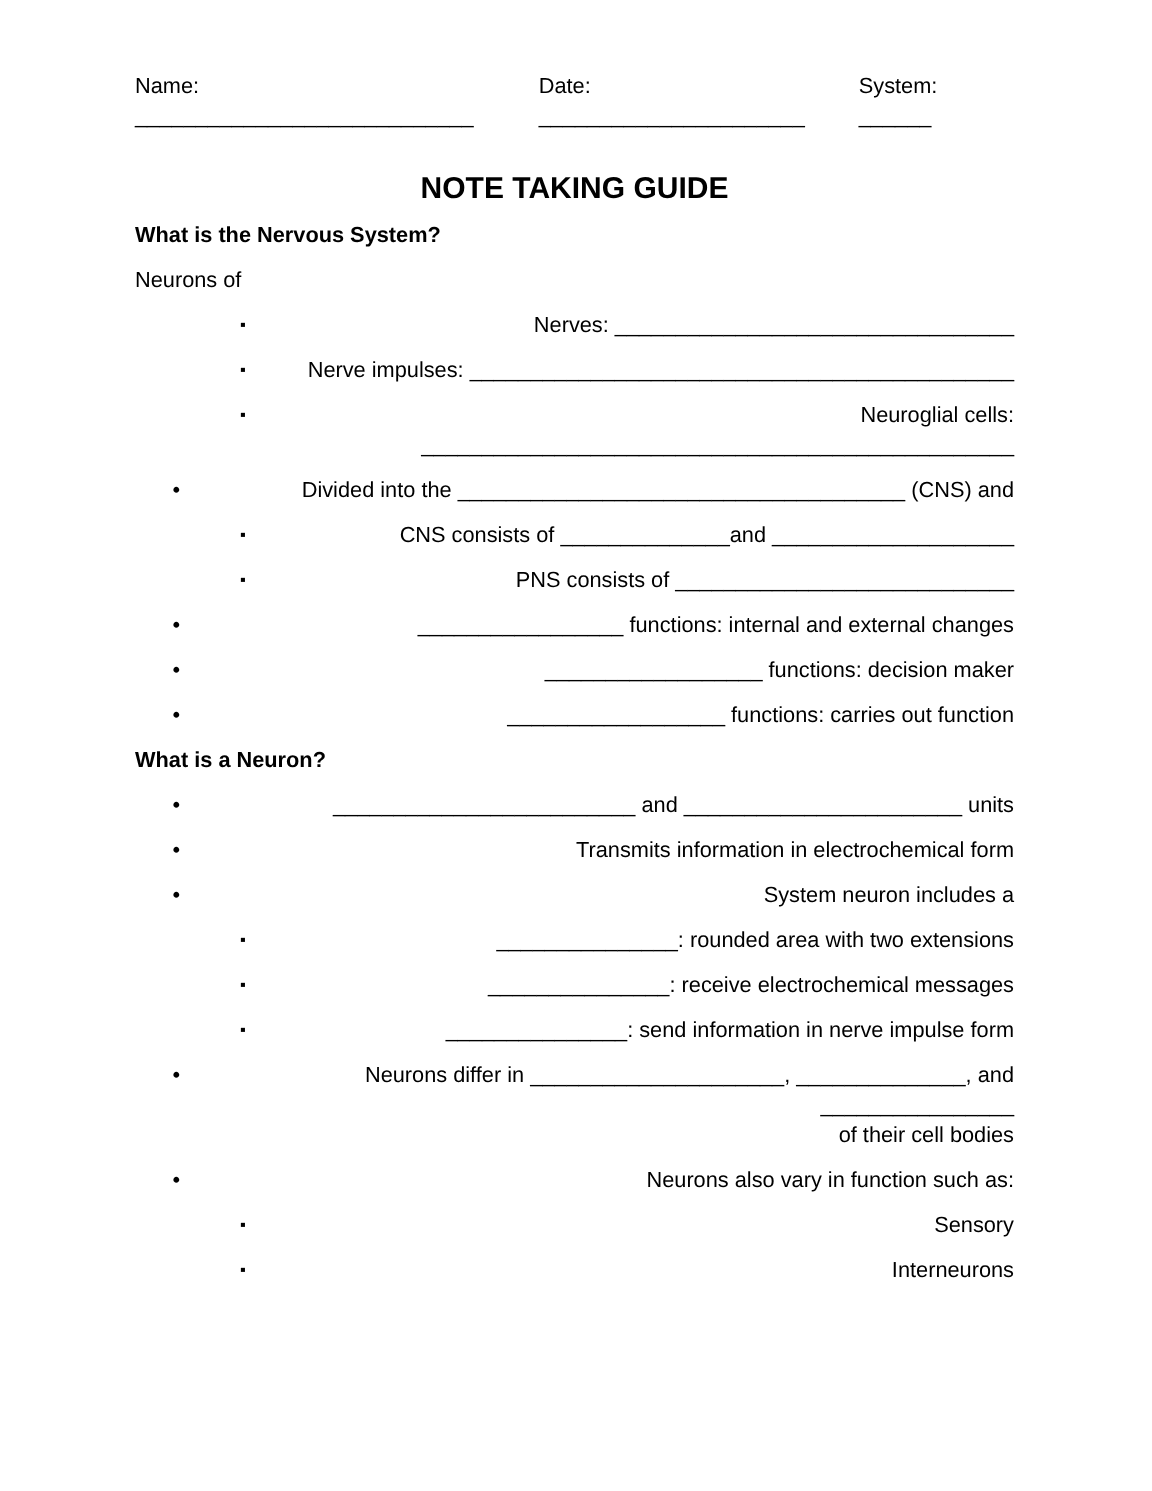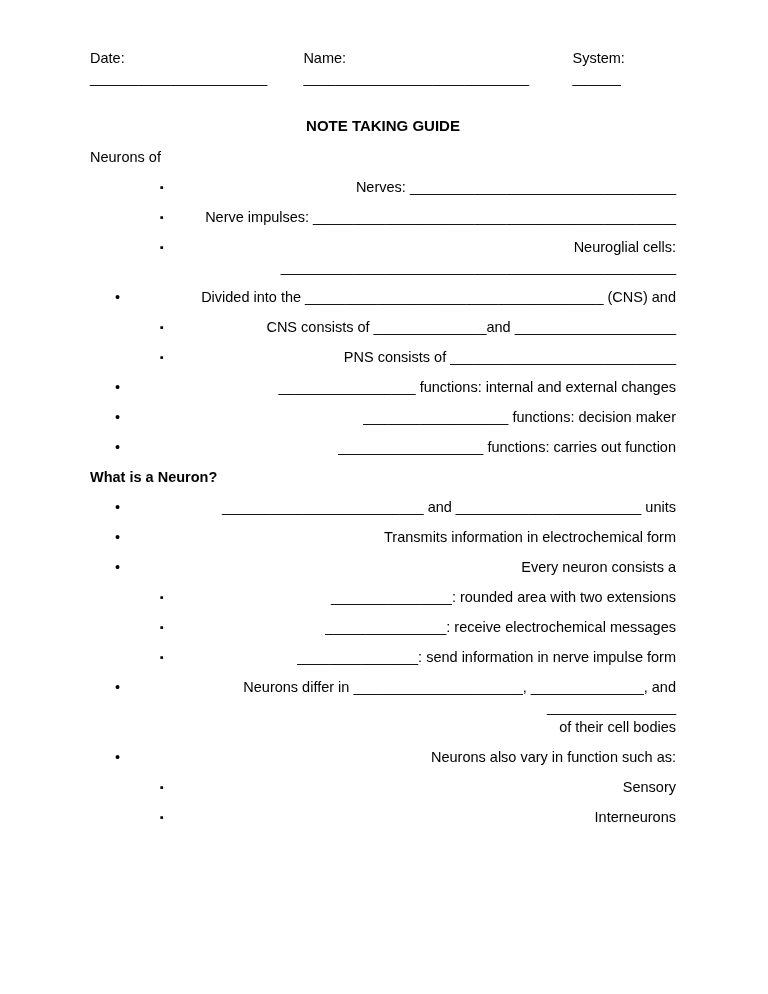--- a/index.html
+++ b/index.html
@@ -16,21 +16,21 @@
   }
   .doc-header {
     display: flex;
     justify-content: space-between;
     align-items: baseline;
     line-height: 20px;
   }
   .doc-title {
     text-align: center;
     font-weight: bold;
-    font-size: 15px;
+    font-size: 20px;
     margin-top: 27px;
     line-height: 22px;
   }
   .heading {
     font-weight: bold;
     margin-top: 11px;
     line-height: 20px;
   }
   .line {
     margin-top: 10px;
@@ -49,27 +49,28 @@
   .l1 { margin-left: 25px; }
   .l2 { margin-left: 70px; }
   .sq { font-size: 11px; line-height: 20px; }
 </style>
 </head>
 <body>
 
 <div class="page">
 
   <div class="doc-header">
+    <span>Name: ____________________________</span>
     <span>Date: ______________________</span>
-    <span>Name: ____________________________</span>
     <span>System: ______</span>
   </div>
 
   <div class="doc-title">NOTE TAKING GUIDE</div>
 
+  <div class="heading line">What is the Nervous System?</div>
 
   <div class="line">Neurons of</div>
 
   <div class="line li l2">
     <span class="bullet sq">▪</span>
     <span class="txt">Nerves: _________________________________</span>
   </div>
 
   <div class="line li l2">
     <span class="bullet sq">▪</span>
@@ -121,21 +122,21 @@
     <span class="txt">_________________________ and _______________________ units</span>
   </div>
 
   <div class="line li l1">
     <span class="bullet">•</span>
     <span class="txt">Transmits information in electrochemical form</span>
   </div>
 
   <div class="line li l1">
     <span class="bullet">•</span>
-    <span class="txt">Every neuron consists a</span>
+    <span class="txt">System neuron includes a</span>
   </div>
 
   <div class="line li l2">
     <span class="bullet sq">▪</span>
     <span class="txt">_______________: rounded area with two extensions</span>
   </div>
 
   <div class="line li l2">
     <span class="bullet sq">▪</span>
     <span class="txt">_______________: receive electrochemical messages</span>

